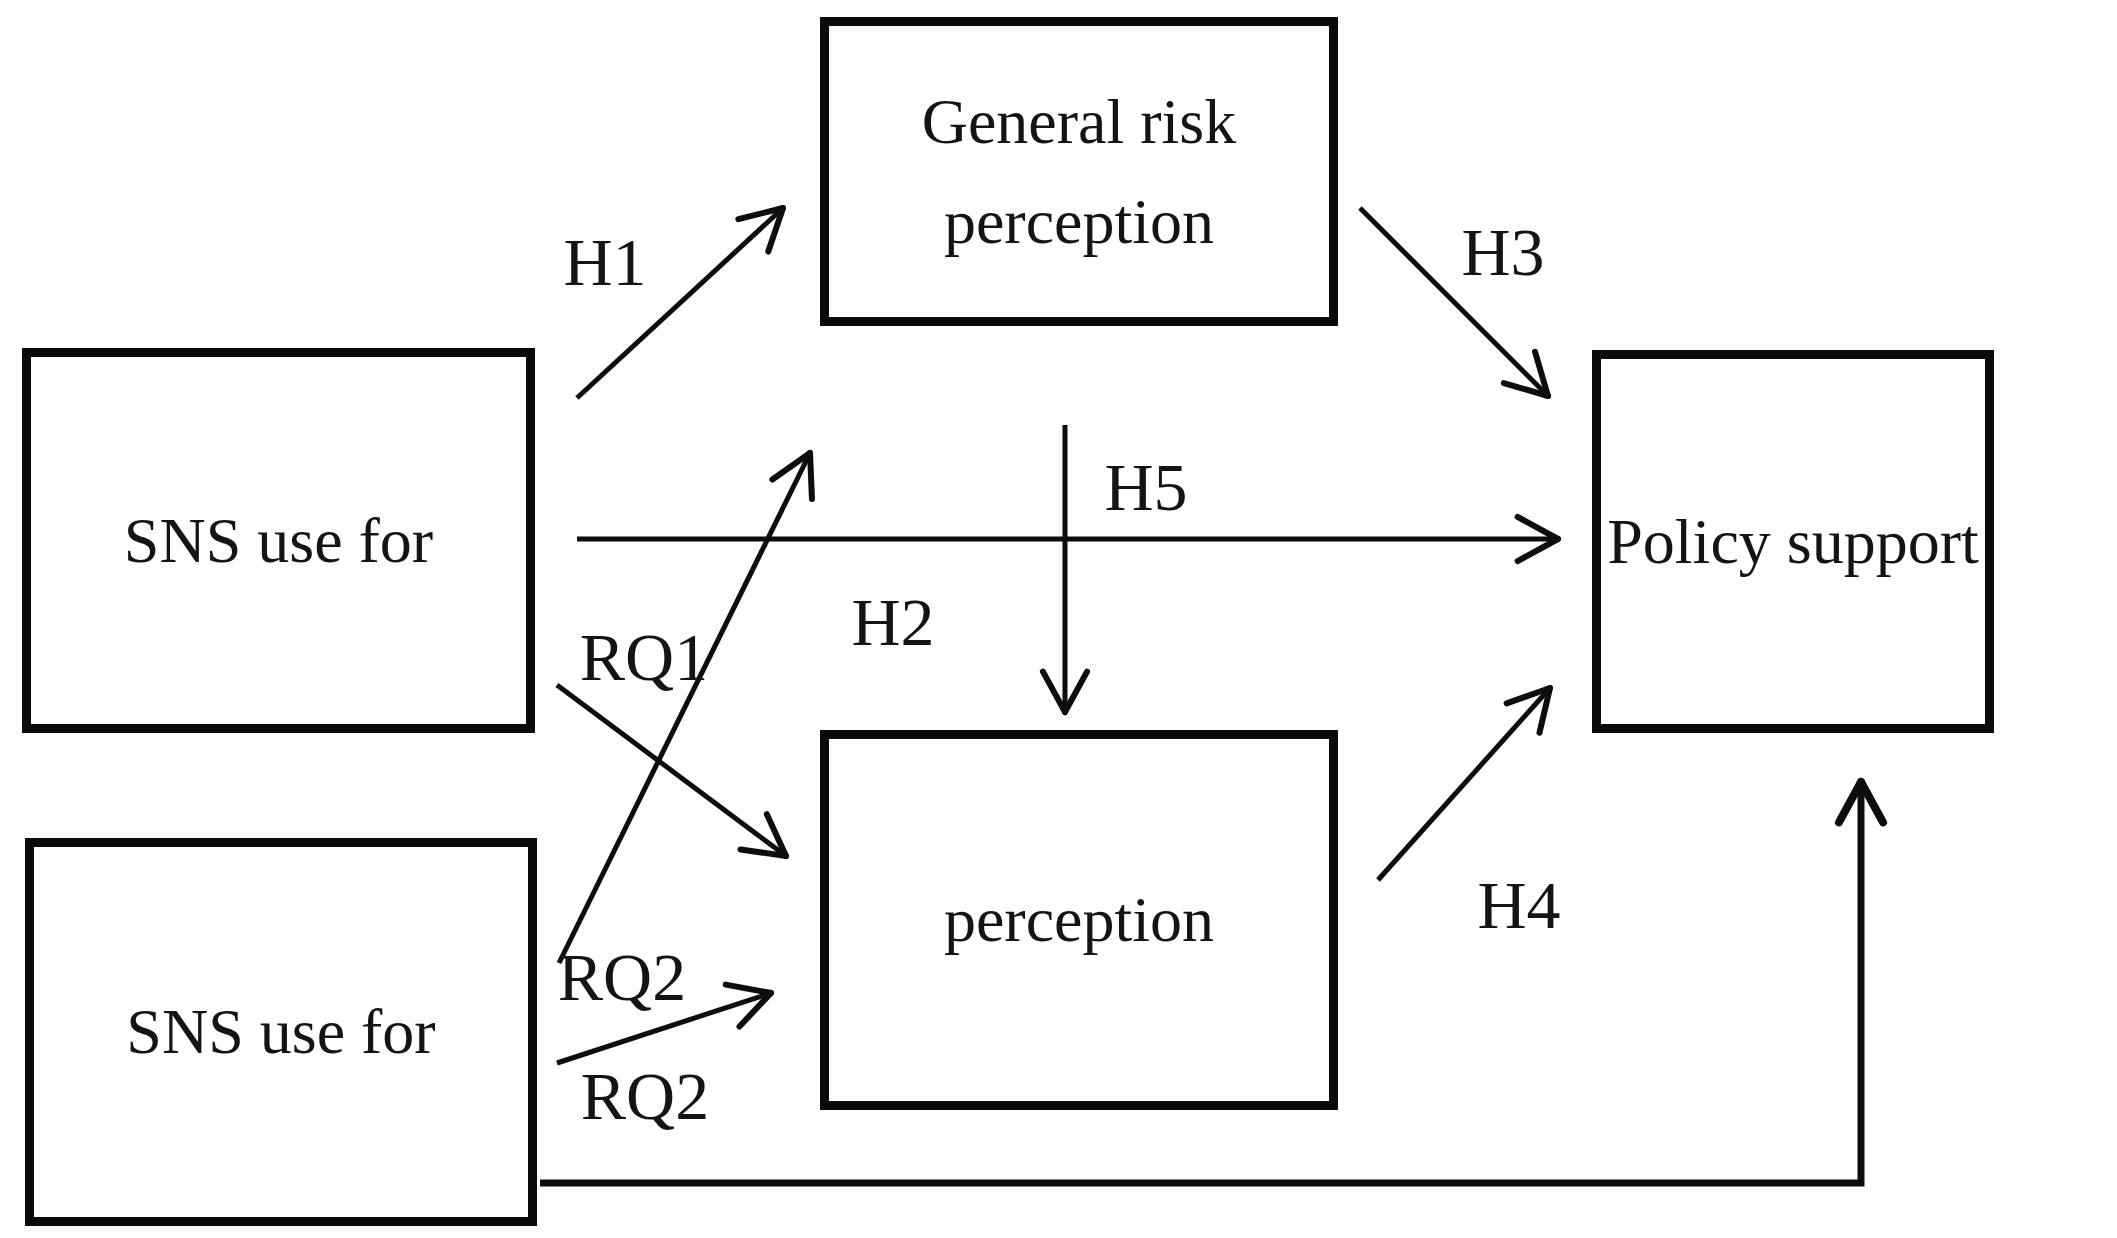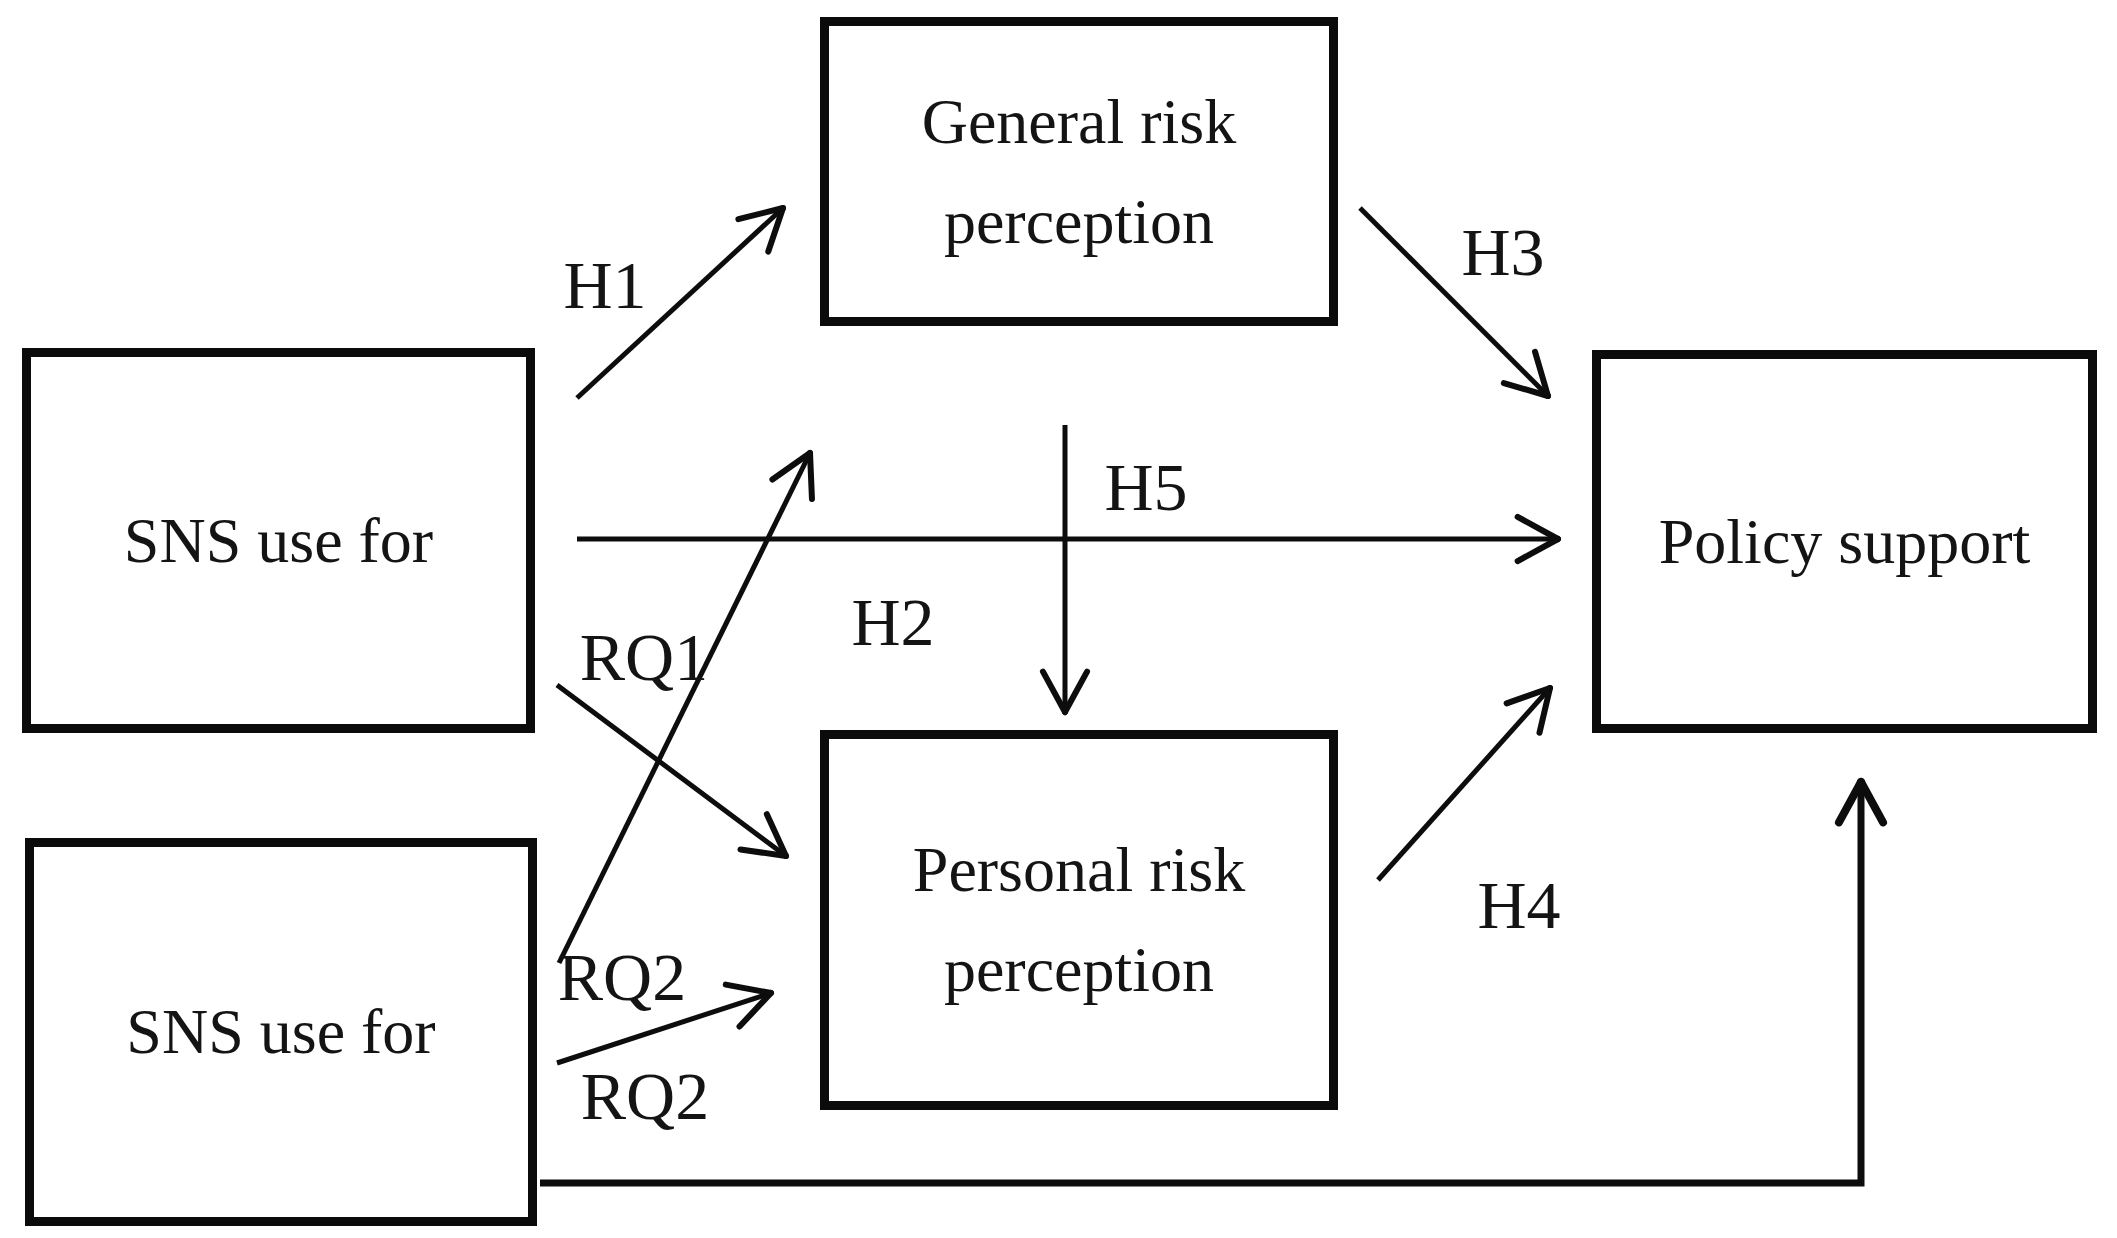--- a/index.html
+++ b/index.html
@@ -64,32 +64,31 @@
       </div>
     </div>
     <div class="box" style="left: 820px; top: 17px; width: 518px; height: 309px;">
       <div class="box-label">
         <span class="line">General risk</span>
         <span class="line">perception</span>
       </div>
     </div>
     <div class="box" style="left: 820px; top: 730px; width: 518px; height: 380px;">
       <div class="box-label">
-        <span class="line">Personal risk</span>
         <span class="line">perception</span>
       </div>
     </div>
-    <div class="box" style="left: 1592px; top: 350px; width: 505px; height: 383px;">
+    <div class="box" style="left: 1592px; top: 350px; width: 402px; height: 383px;">
       <div class="box-label">
         <span class="line">Policy support</span>
       </div>
     </div>
   </div>
 <div id="labels">
-    <span class="edge-label" style="left: 605px; top: 285px;">H1</span>
+    <span class="edge-label" style="left: 605px; top: 262px;">H1</span>
     <span class="edge-label" style="left: 893px; top: 622px;">H2</span>
     <span class="edge-label" style="left: 1503px; top: 252px;">H3</span>
     <span class="edge-label" style="left: 1507px; top: 905px; margin-left: 12px;">H4</span>
     <span class="edge-label" style="left: 1146px; top: 487px;">H5</span>
     <span class="edge-label" style="left: 644px; top: 657px;">RQ1</span>
     <span class="edge-label" style="left: 622px; top: 977px;">RQ2</span>
     <span class="edge-label" style="left: 645px; top: 1096px;">RQ2</span>
   </div>
 
 </body></html>

